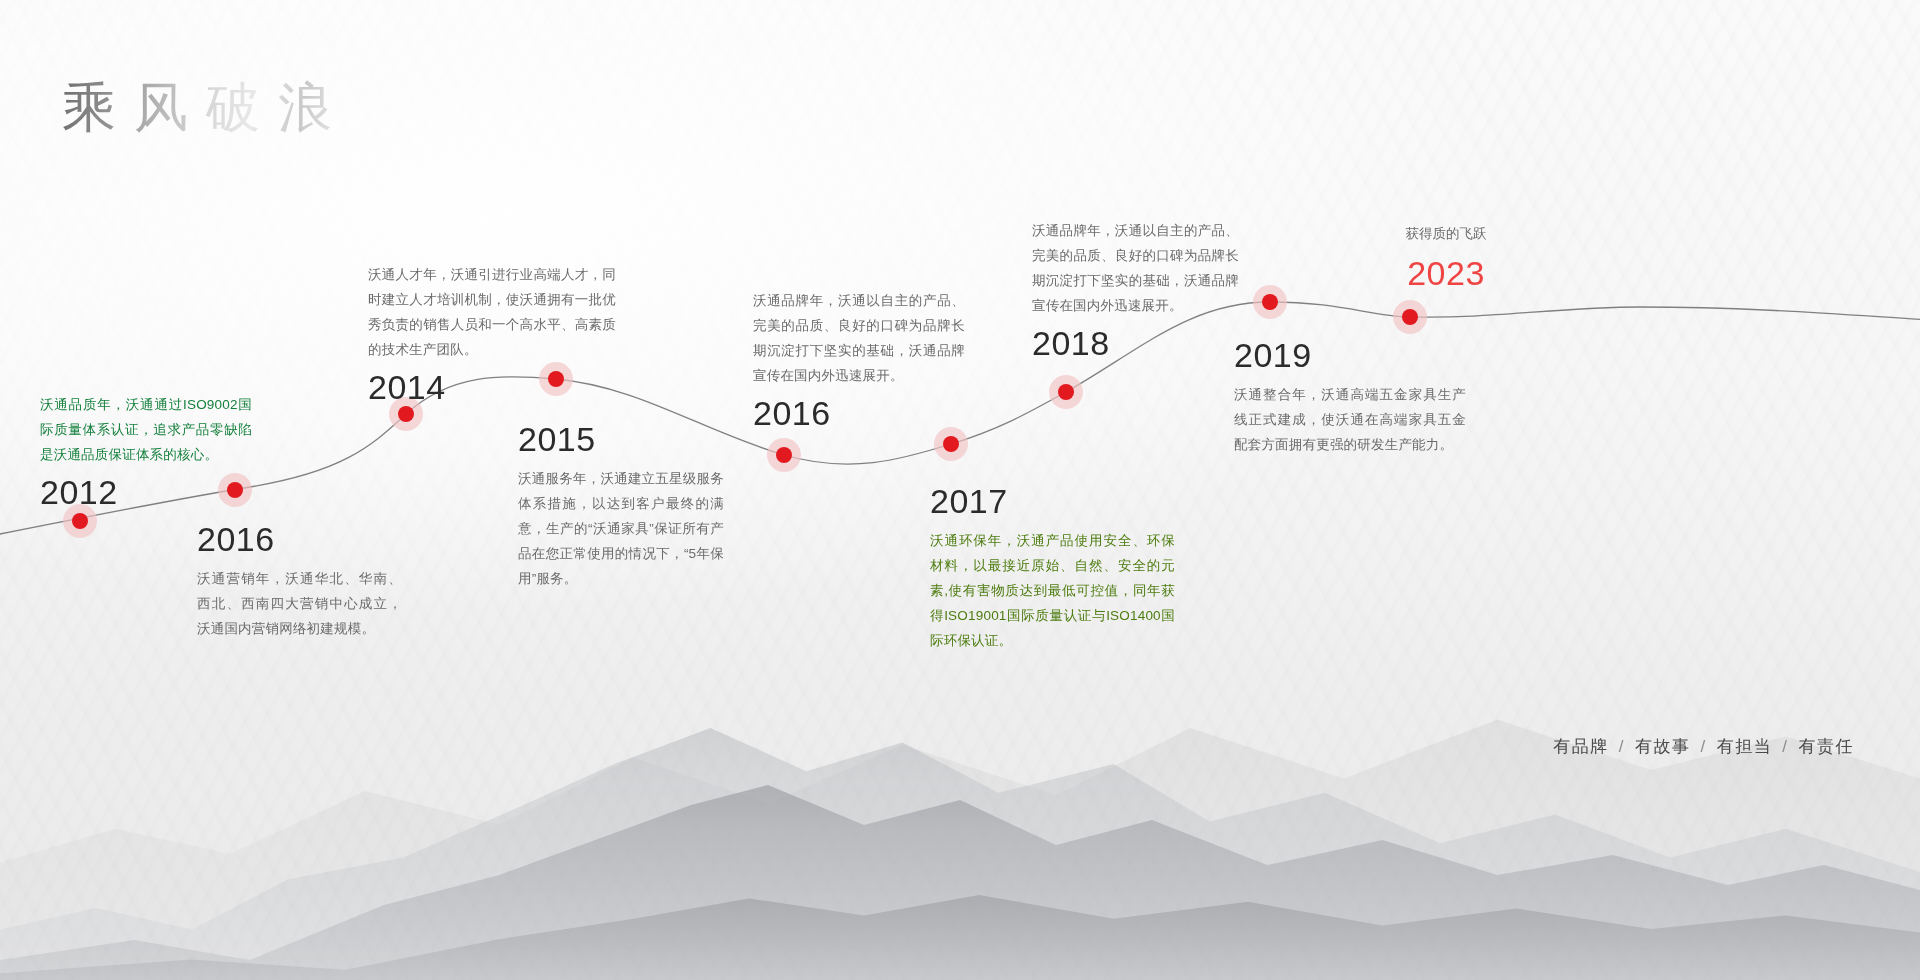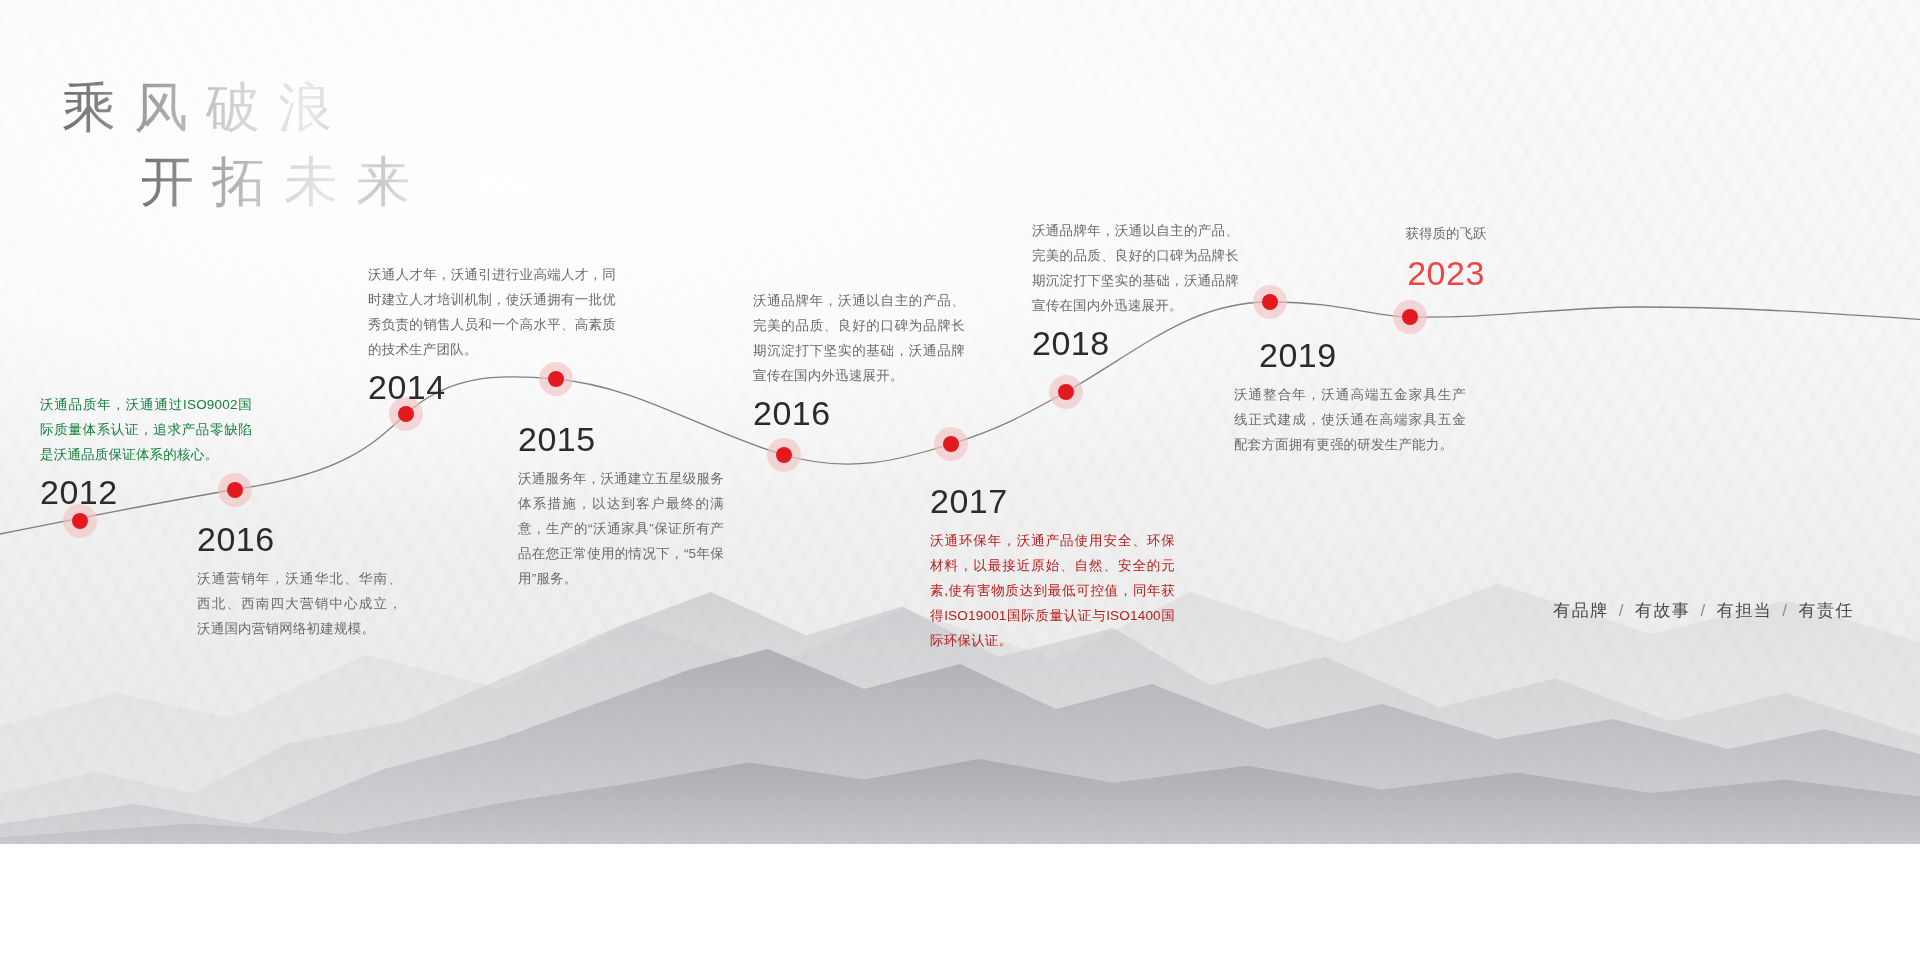--- a/index.html
+++ b/index.html
@@ -3,21 +3,21 @@
 <meta charset="utf-8">
 <style>
   * { box-sizing: border-box; margin: 0; padding: 0; }
   html, body {
     width: 1920px; height: 980px;
     font-family: "Liberation Sans", "DejaVu Sans", sans-serif;
     overflow: hidden;
   }
   #stage {
     position: relative;
-    width: 1920px; height: 844px;
+    width: 1920px; height: 980px;
     background: #f7f7f7;
     overflow: hidden;
   }
 
   
   #bg-sky {
     position: absolute; inset: 0;
     background: linear-gradient(180deg, #fafafa 0%, #f6f6f6 38%, #f2f2f2 55%, #eeeeee 70%, #e9e9e9 100%);
   }
   .ridge {
@@ -160,21 +160,20 @@
   <div id="bg-sky"></div>
   <div class="ridge" id="ridge-far"></div>
   <div class="ridge" id="ridge-mid"></div>
   <div class="ridge" id="ridge-near"></div>
   <div class="ridge" id="ridge-front"></div>
   <div id="bg-texture"></div>
   <div id="bg-haze"></div>
 
   <div id="headline">
     <div class="headline-line" id="headline-line-1">乘风破浪</div>
-    <div class="headline-line" id="headline-line-2">开拓未来</div>
   </div>
 
   <svg id="curve-layer" viewBox="0 0 1920 980" preserveAspectRatio="none">
     <path id="timeline-path" d="M -10 536 C 90 516, 170 500, 250 487 C 340 472, 370 448, 406 414
              C 450 374, 500 374, 556 379 C 640 387, 700 430, 784 455
              C 850 474, 900 460, 951 444 C 1000 429, 1030 412, 1066 392
              C 1140 350, 1190 302, 1270 302 C 1340 302, 1370 316, 1410 317
              C 1490 319, 1560 307, 1640 307 C 1760 307, 1860 316, 1930 320" fill="none" stroke="#6b6b6b" stroke-width="1.3" stroke-opacity=".85"></path>
   </svg>
 
@@ -233,28 +232,28 @@
       <div class="milestone m-below" style="left: 518px; top: 418px; width: 206px;">
         <div class="m-year" style="color: rgb(43, 43, 43);">2015</div>
         <div class="m-desc" style="color: rgb(106, 106, 106);">沃通服务年，沃通建立五星级服务体系措施，以达到客户最终的满意，生产的“沃通家具”保证所有产品在您正常使用的情况下，“5年保用”服务。</div>
       </div>
       <div class="milestone m-above" style="left: 753px; top: 288px; width: 212px;">
         <div class="m-desc" style="color: rgb(106, 106, 106);">沃通品牌年，沃通以自主的产品、完美的品质、良好的口碑为品牌长期沉淀打下坚实的基础，沃通品牌宣传在国内外迅速展开。</div>
         <div class="m-year" style="color: rgb(43, 43, 43);">2016</div>
       </div>
       <div class="milestone m-below" style="left: 930px; top: 480px; width: 245px;">
         <div class="m-year" style="color: rgb(43, 43, 43);">2017</div>
-        <div class="m-desc" style="color: #b91c1c;">沃通环保年，沃通产品使用安全、环保材料，以最接近原始、自然、安全的元素,使有害物质达到最低可控值，同年获得ISO19001国际质量认证与ISO1400国际环保认证。</div>
+        <div class="m-desc" style="color: #4d7c0f;">沃通环保年，沃通产品使用安全、环保材料，以最接近原始、自然、安全的元素,使有害物质达到最低可控值，同年获得ISO19001国际质量认证与ISO1400国际环保认证。</div>
       </div>
       <div class="milestone m-above" style="left: 1032px; top: 218px; width: 207px;">
         <div class="m-desc" style="color: rgb(106, 106, 106);">沃通品牌年，沃通以自主的产品、完美的品质、良好的口碑为品牌长期沉淀打下坚实的基础，沃通品牌宣传在国内外迅速展开。</div>
         <div class="m-year" style="color: rgb(43, 43, 43);">2018</div>
       </div>
       <div class="milestone m-below" style="left: 1234px; top: 334px; width: 232px;">
-        <div class="m-year" style="color: rgb(43, 43, 43); margin-left: 25px;">2019</div>
+        <div class="m-year" style="color: rgb(43, 43, 43);">2019</div>
         <div class="m-desc" style="color: rgb(106, 106, 106);">沃通整合年，沃通高端五金家具生产线正式建成，使沃通在高端家具五金配套方面拥有更强的研发生产能力。</div>
       </div>
       <div class="milestone m-above" style="left: 1371px; top: 222px; width: 150px;">
         <div class="m-caption" style="color: rgb(106, 106, 106); text-align: center; margin-bottom: 6px;">获得质的飞跃</div>
         <div class="m-year" style="color: #ef4444; text-align: center;">2023</div>
       </div>
     </div>
 
   <div id="tagline">
       <span>有品牌</span>

